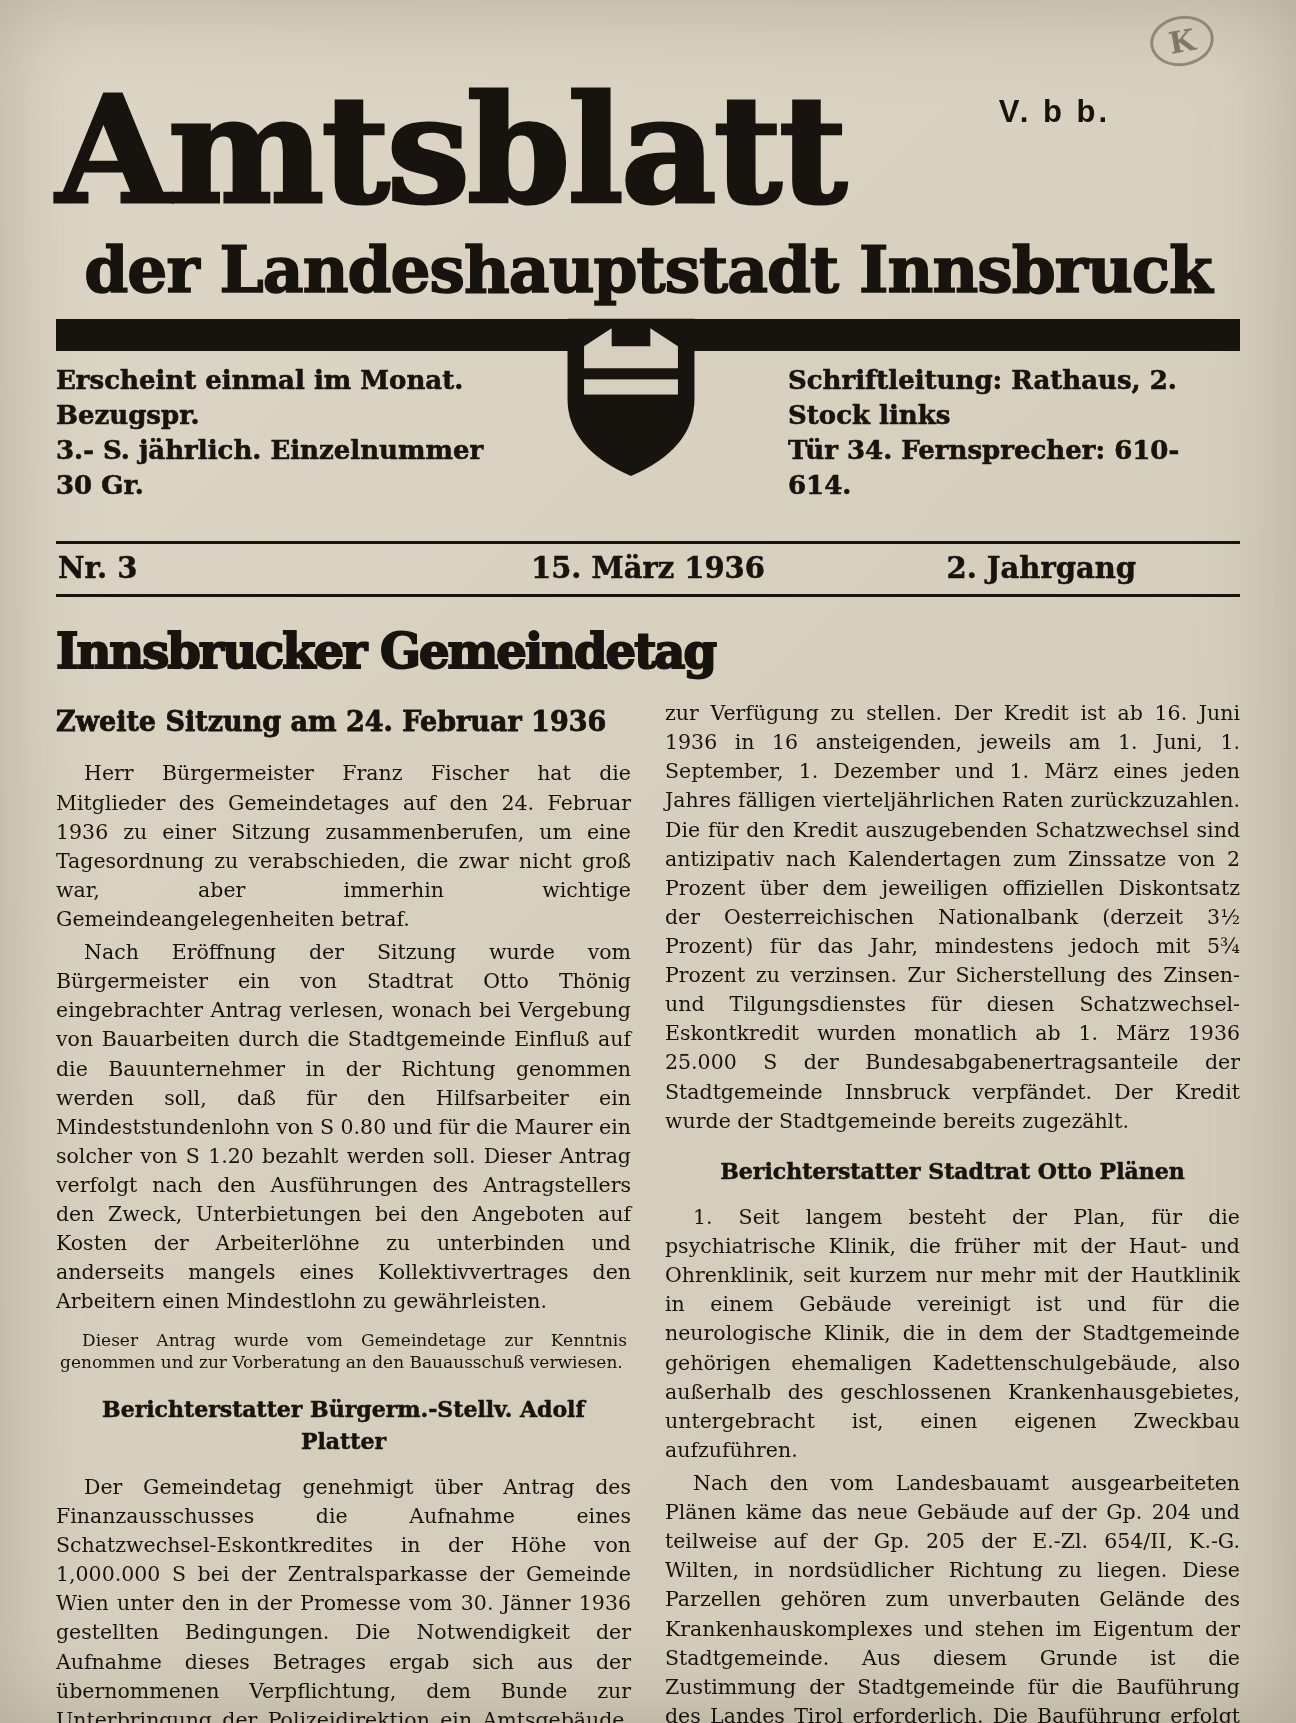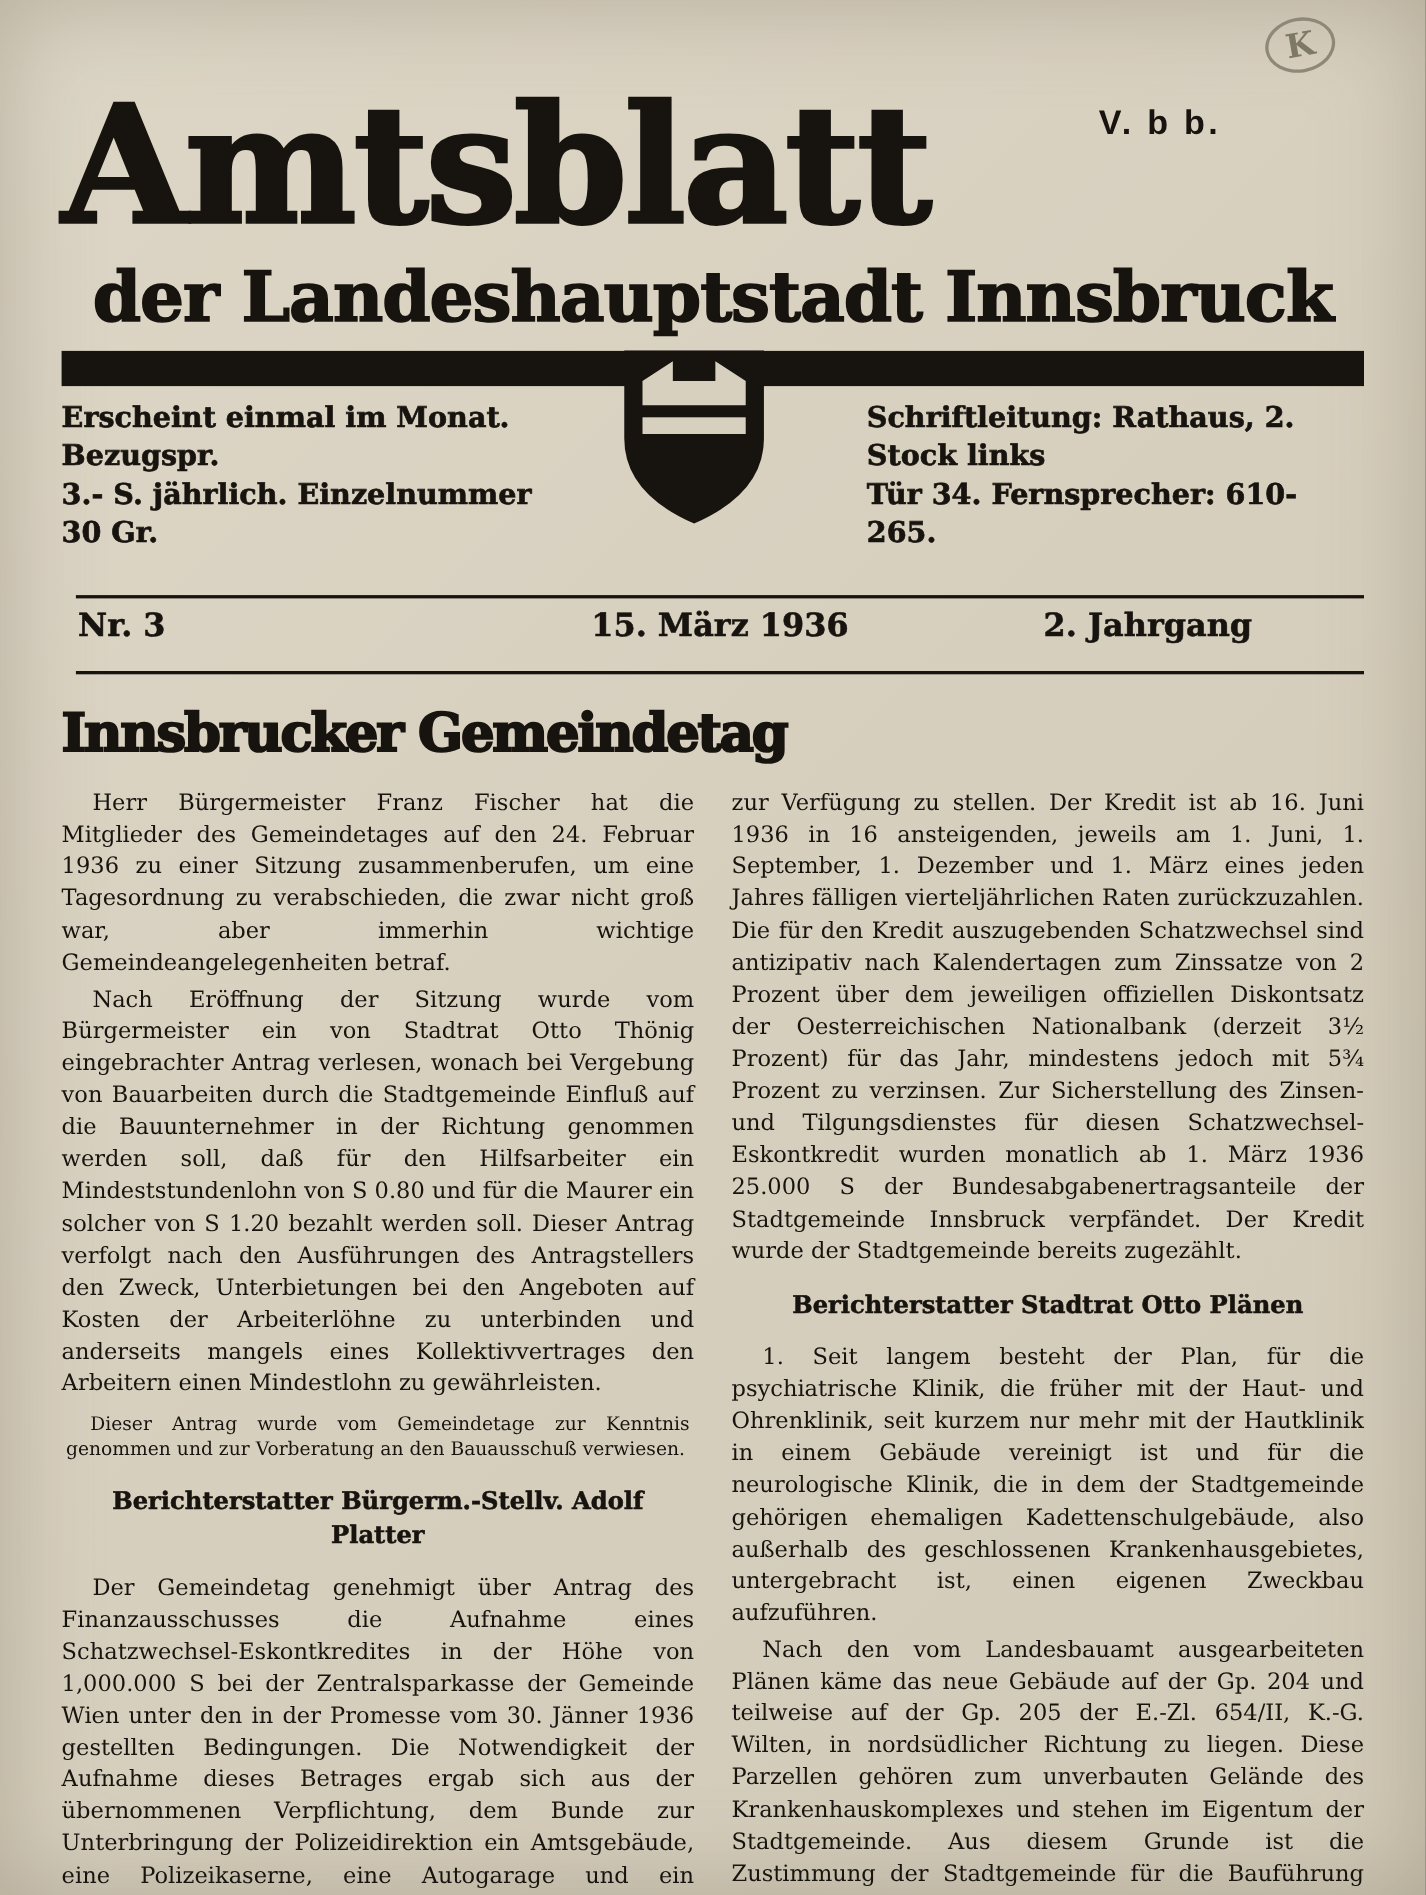--- a/index.html
+++ b/index.html
@@ -52,23 +52,23 @@
   .info { flex:1; font-size:26px; font-weight:bold; line-height:1.35; -webkit-text-stroke:.6px #17130e; }
   .info.right { padding-left:34px; }
   .shield-holder { width:150px; position:relative; flex:0 0 150px; }
   .shield-holder svg { position:absolute; top:-46px; left:50%; transform:translateX(-50%); }
 
   
   .issue-row {
     margin-top:38px;
     border-top:3px solid #17130e;
     border-bottom:3px solid #17130e;
-    padding:7px 2px 25px;
+    padding:7px 2px 9px;
     display:flex; align-items:baseline;
-    font-size:29px; font-weight:bold;margin-left:13px;
+    font-size:29px; font-weight:bold;
     -webkit-text-stroke:.5px #17130e;
   }
   .issue-row > div { flex:1; }
   .issue-center { text-align:center; }
   .issue-right { text-align:center; }
 
   
   .headline {
     font-size:48px; font-weight:bold; line-height:1;
     letter-spacing:-2px;
@@ -114,35 +114,36 @@
       </div>
       <div class="shield-holder">
         <svg width="138" height="162" viewBox="0 0 100 115" aria-hidden="true">
           <path d="M4 0 h92 v58 q0 36 -46 56 q-46 -20 -46 -56 Z" fill="#17130e"></path>
           <path d="M16 20 l20 -13 v13 h28 v-13 l20 13 v16 h-68 z" fill="#d8d0bf"></path>
           <rect x="16" y="44" width="68" height="11" fill="#d8d0bf"></rect>
         </svg>
       </div>
       <div class="info right">
         <div>Schriftleitung: Rathaus, 2. Stock links</div>
-        <div>Tür 34. Fernsprecher: 610-265.</div>
+        <div>Tür 34. Fernsprecher: 610-614.</div>
       </div>
     </div>
 
     <div class="issue-row">
       <div class="issue-left">Nr. 3</div>
       <div class="issue-center">15. März 1936</div>
       <div class="issue-right">2. Jahrgang</div>
     </div>
 
     <div class="headline">Innsbrucker Gemeindetag</div>
 
     <div class="columns">
 
       <div class="col">
+        <div class="col-heading">Zweite Sitzung am 24. Februar 1936</div>
         <p class="p">Herr Bürgermeister Franz Fischer hat die Mitglieder des Gemeindetages auf den 24. Februar 1936 zu einer Sitzung zusammenberufen, um eine Tagesordnung zu verabschieden, die zwar nicht groß war, aber immerhin wichtige Gemeindeangelegenheiten betraf.</p>
         <p class="p">Nach Eröffnung der Sitzung wurde vom Bürgermeister ein von Stadtrat Otto Thönig eingebrachter Antrag verlesen, wonach bei Vergebung von Bauarbeiten durch die Stadtgemeinde Einfluß auf die Bauunternehmer in der Richtung genommen werden soll, daß für den Hilfsarbeiter ein Mindeststundenlohn von S 0.80 und für die Maurer ein solcher von S 1.20 bezahlt werden soll. Dieser Antrag verfolgt nach den Ausführungen des Antragstellers den Zweck, Unterbietungen bei den Angeboten auf Kosten der Arbeiterlöhne zu unterbinden und anderseits mangels eines Kollektivvertrages den Arbeitern einen Mindestlohn zu gewährleisten.</p>
         <p class="note">Dieser Antrag wurde vom Gemeindetage zur Kenntnis genommen und zur Vorberatung an den Bauausschuß verwiesen.</p>
         <div class="subheading">Berichterstatter Bürgerm.-Stellv. Adolf Platter</div>
         <p class="p">Der Gemeindetag genehmigt über Antrag des Finanzausschusses die Aufnahme eines Schatzwechsel-Eskontkredites in der Höhe von 1,000.000 S bei der Zentralsparkasse der Gemeinde Wien unter den in der Promesse vom 30. Jänner 1936 gestellten Bedingungen. Die Notwendigkeit der Aufnahme dieses Betrages ergab sich aus der übernommenen Verpflichtung, dem Bunde zur Unterbringung der Polizeidirektion ein Amtsgebäude, eine Polizeikaserne, eine Autogarage und ein Gefangenhaus am Südtiroler Platz und in der Salurner Straße auszugestalten, bzw. zu bauen und</p>
       </div>
 
       <div class="col">
         <p class="p no-indent">zur Verfügung zu stellen. Der Kredit ist ab 16. Juni 1936 in 16 ansteigenden, jeweils am 1. Juni, 1. September, 1. Dezember und 1. März eines jeden Jahres fälligen vierteljährlichen Raten zurückzuzahlen. Die für den Kredit auszugebenden Schatzwechsel sind antizipativ nach Kalendertagen zum Zinssatze von 2 Prozent über dem jeweiligen offiziellen Diskontsatz der Oesterreichischen Nationalbank (derzeit 3½ Prozent) für das Jahr, mindestens jedoch mit 5¾ Prozent zu verzinsen. Zur Sicherstellung des Zinsen- und Tilgungsdienstes für diesen Schatzwechsel-Eskontkredit wurden monatlich ab 1. März 1936 25.000 S der Bundesabgabenertragsanteile der Stadtgemeinde Innsbruck verpfändet. Der Kredit wurde der Stadtgemeinde bereits zugezählt.</p>
         <div class="subheading">Berichterstatter Stadtrat Otto Plänen</div>

